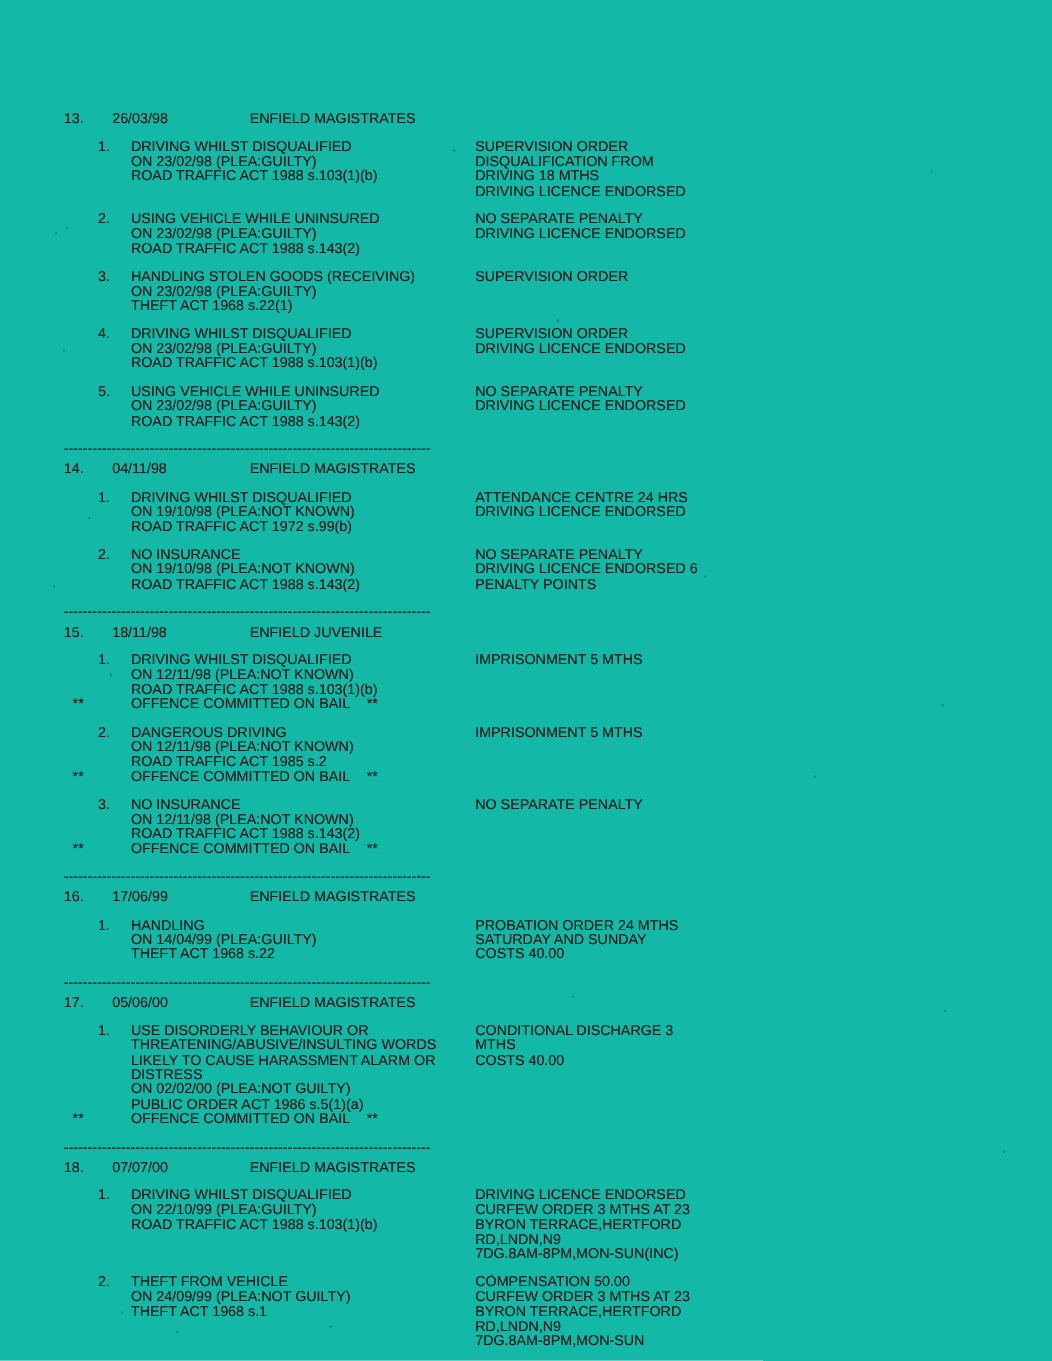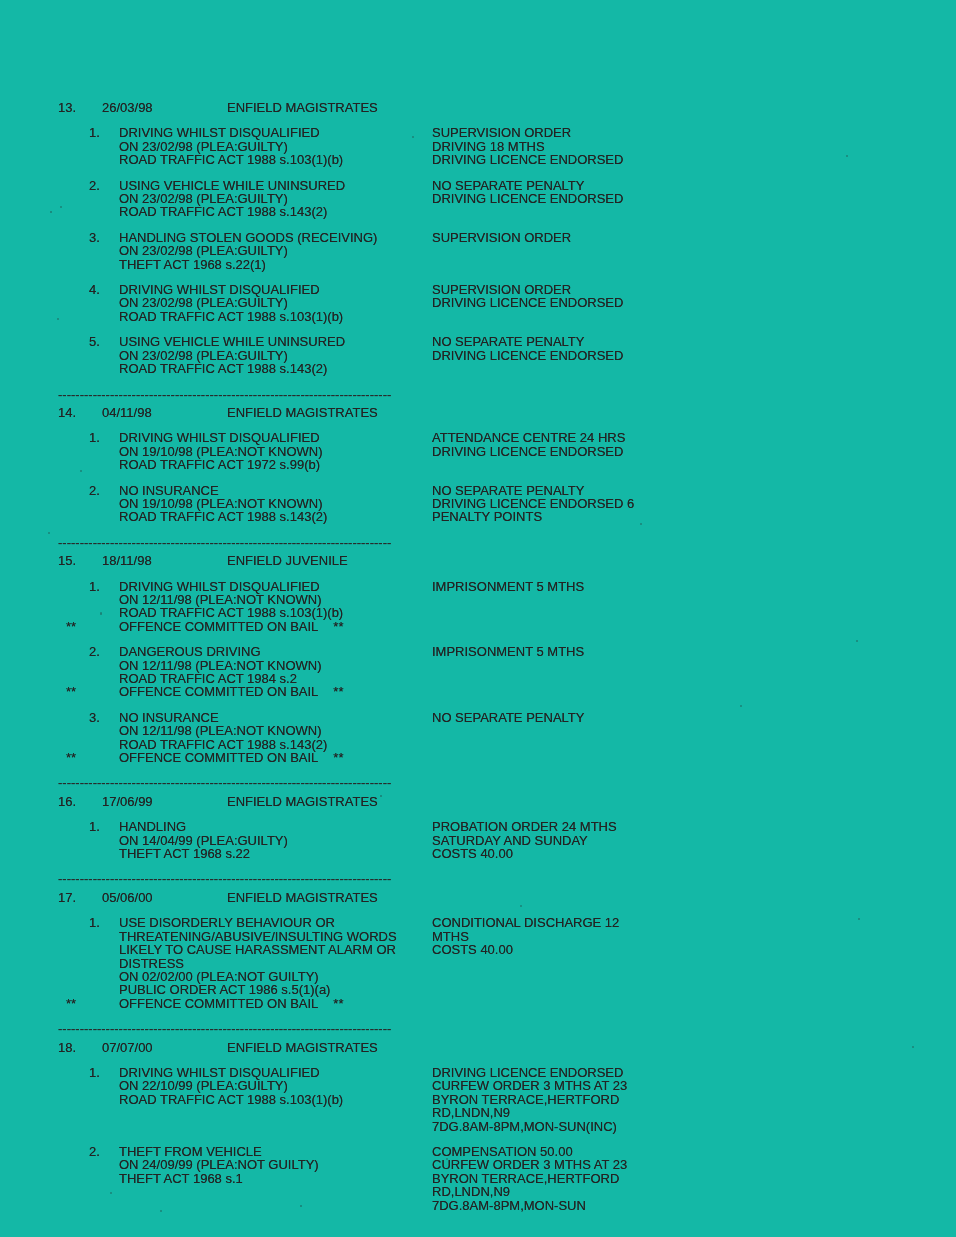--- a/index.html
+++ b/index.html
@@ -56,20 +56,21 @@
         <div class="entry">
           <div class="entry-row">
             <span class="num-cell">1.</span>
             <div class="left-col">
               <div>DRIVING WHILST DISQUALIFIED</div>
               <div>ON 23/02/98 (PLEA:GUILTY)</div>
               <div>ROAD TRAFFIC ACT 1988 s.103(1)(b)</div>
             </div>
             <div class="right-col">
               <div>SUPERVISION ORDER</div>
+              <div>DISQUALIFICATION FROM</div>
               <div>DRIVING 18 MTHS</div>
               <div>DRIVING LICENCE ENDORSED</div>
             </div>
           </div>
         </div>
         <div class="entry">
           <div class="entry-row">
             <span class="num-cell">2.</span>
             <div class="left-col">
               <div>USING VEHICLE WHILE UNINSURED</div>
@@ -176,21 +177,21 @@
             <span class="bail-stars-left">**</span>
             <span><span>OFFENCE COMMITTED ON BAIL</span><span class="bail-stars-right">**</span></span>
           </div>
         </div>
         <div class="entry">
           <div class="entry-row">
             <span class="num-cell">2.</span>
             <div class="left-col">
               <div>DANGEROUS DRIVING</div>
               <div>ON 12/11/98 (PLEA:NOT KNOWN)</div>
-              <div>ROAD TRAFFIC ACT 1984 s.2</div>
+              <div>ROAD TRAFFIC ACT 1985 s.2</div>
             </div>
             <div class="right-col">
               <div>IMPRISONMENT 5 MTHS</div>
             </div>
           </div>
           <div class="bail-row">
             <span class="bail-stars-left">**</span>
             <span><span>OFFENCE COMMITTED ON BAIL</span><span class="bail-stars-right">**</span></span>
           </div>
         </div>
@@ -239,21 +240,21 @@
             <span class="num-cell">1.</span>
             <div class="left-col">
               <div>USE DISORDERLY BEHAVIOUR OR</div>
               <div>THREATENING/ABUSIVE/INSULTING WORDS</div>
               <div>LIKELY TO CAUSE HARASSMENT ALARM OR</div>
               <div>DISTRESS</div>
               <div>ON 02/02/00 (PLEA:NOT GUILTY)</div>
               <div>PUBLIC ORDER ACT 1986 s.5(1)(a)</div>
             </div>
             <div class="right-col">
-              <div>CONDITIONAL DISCHARGE 12</div>
+              <div>CONDITIONAL DISCHARGE 3</div>
               <div>MTHS</div>
               <div>COSTS 40.00</div>
             </div>
           </div>
           <div class="bail-row">
             <span class="bail-stars-left">**</span>
             <span><span>OFFENCE COMMITTED ON BAIL</span><span class="bail-stars-right">**</span></span>
           </div>
         </div>
         <div class="separator">-----------------------------------------------------------------------------</div>

